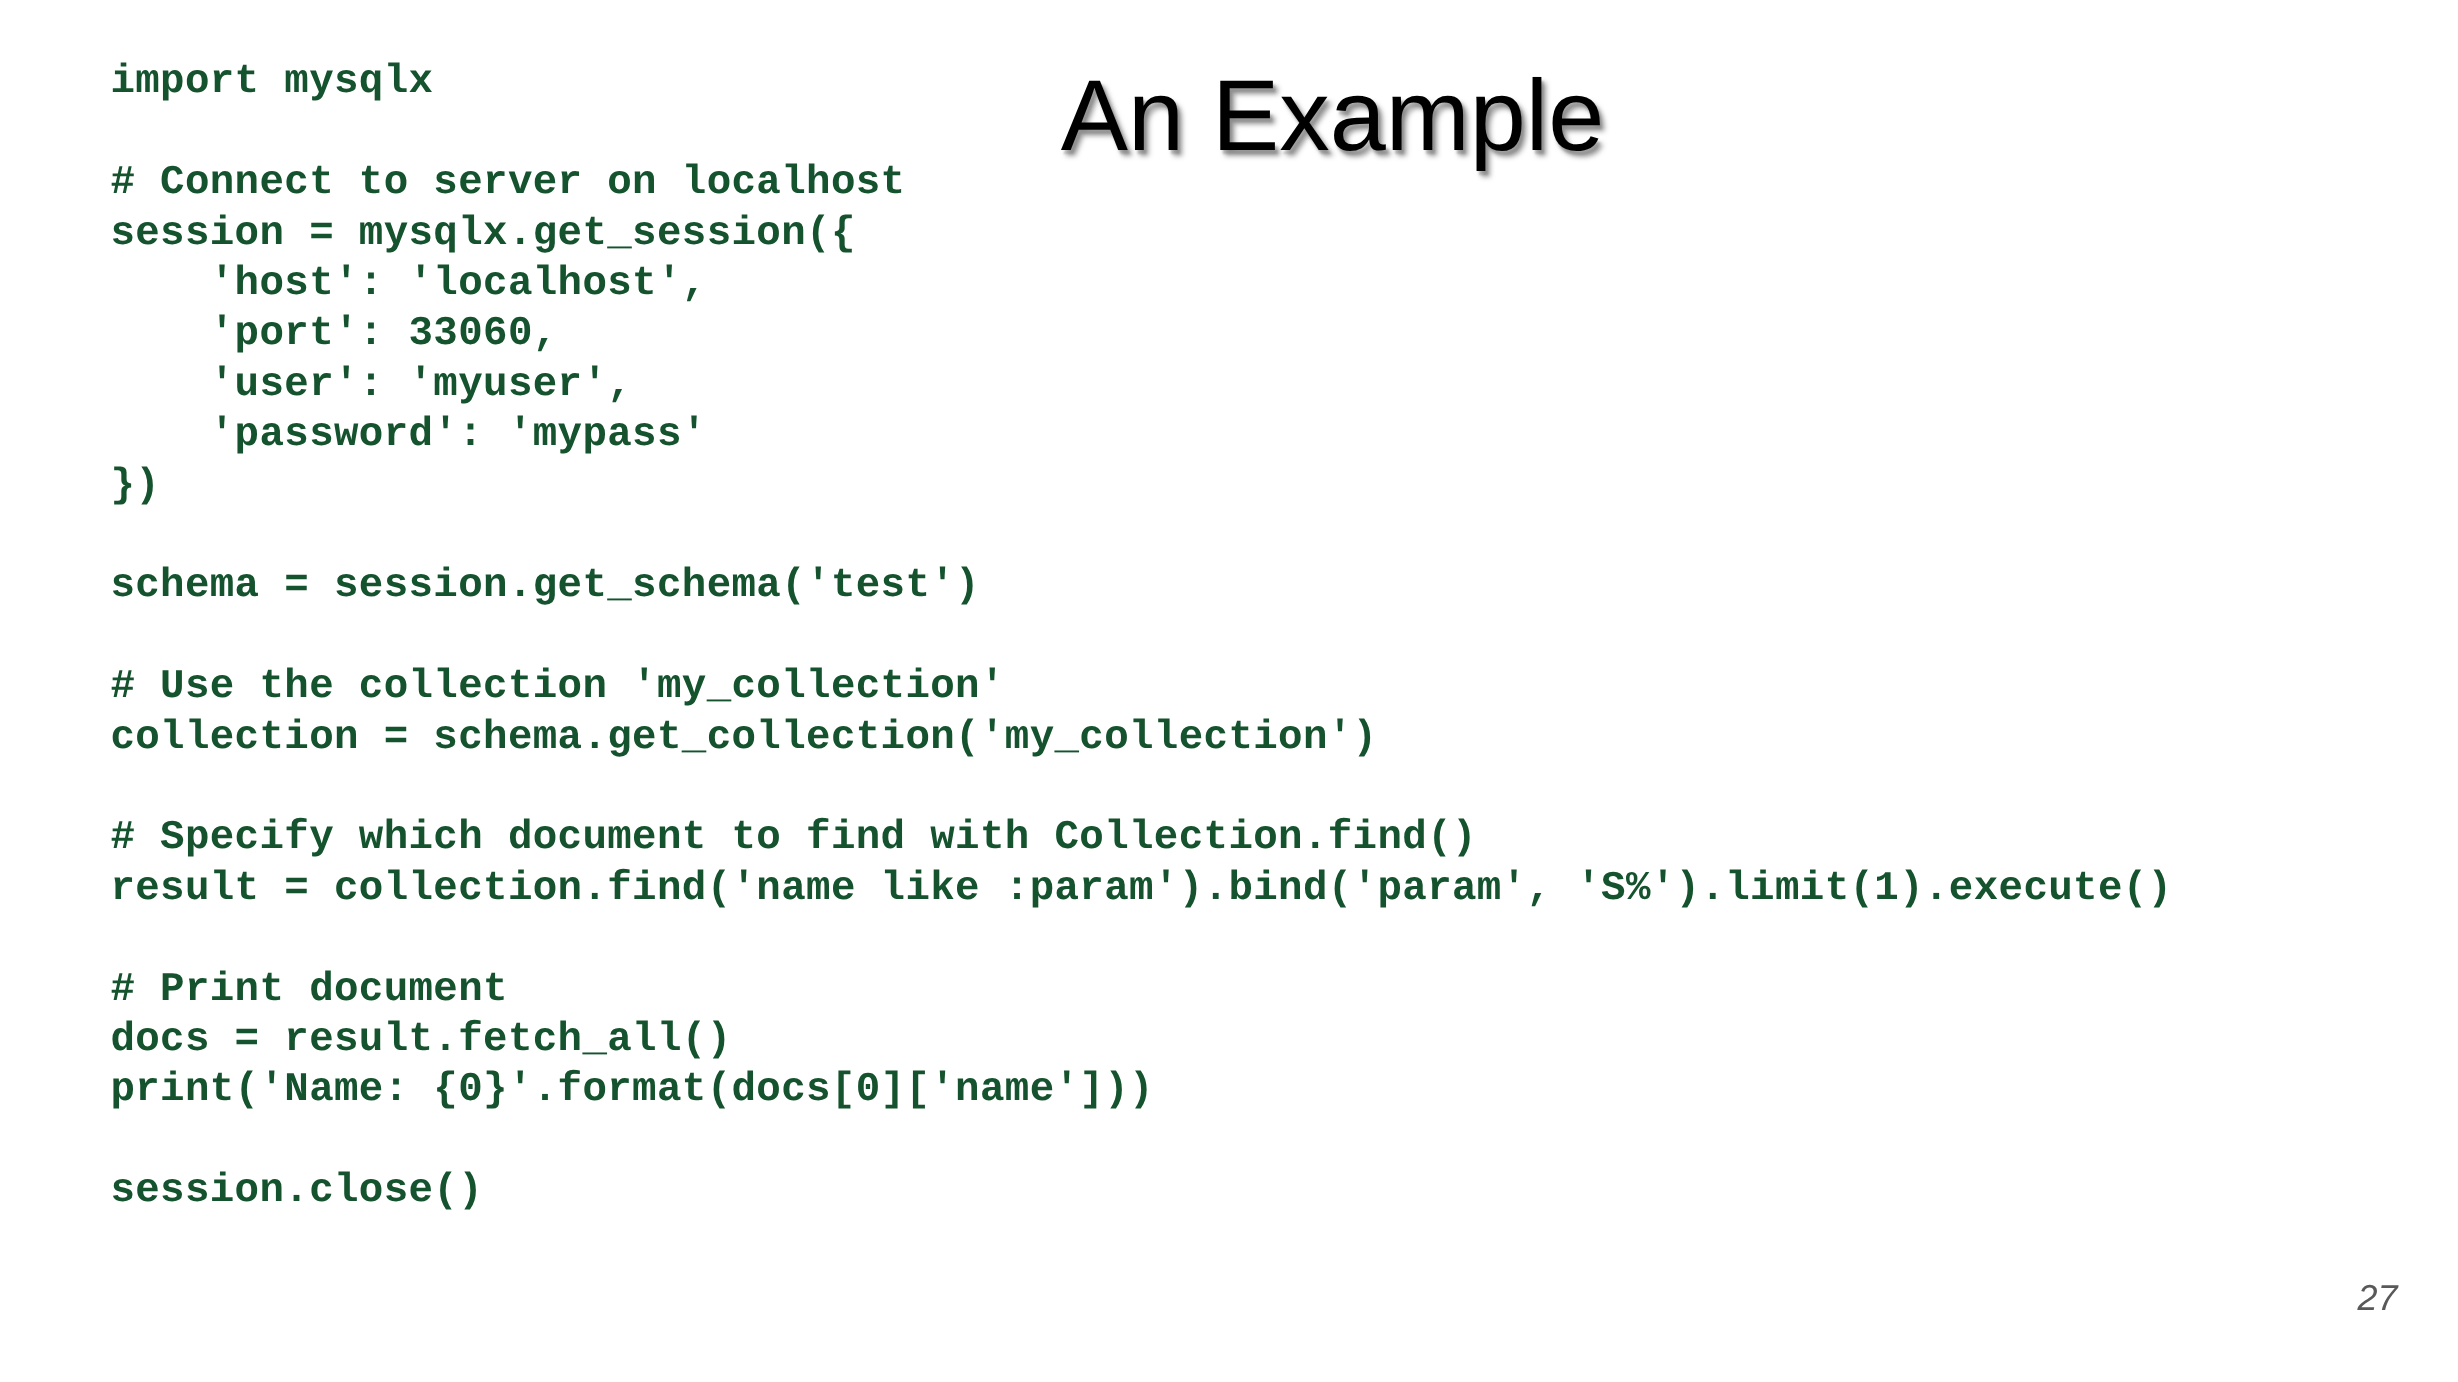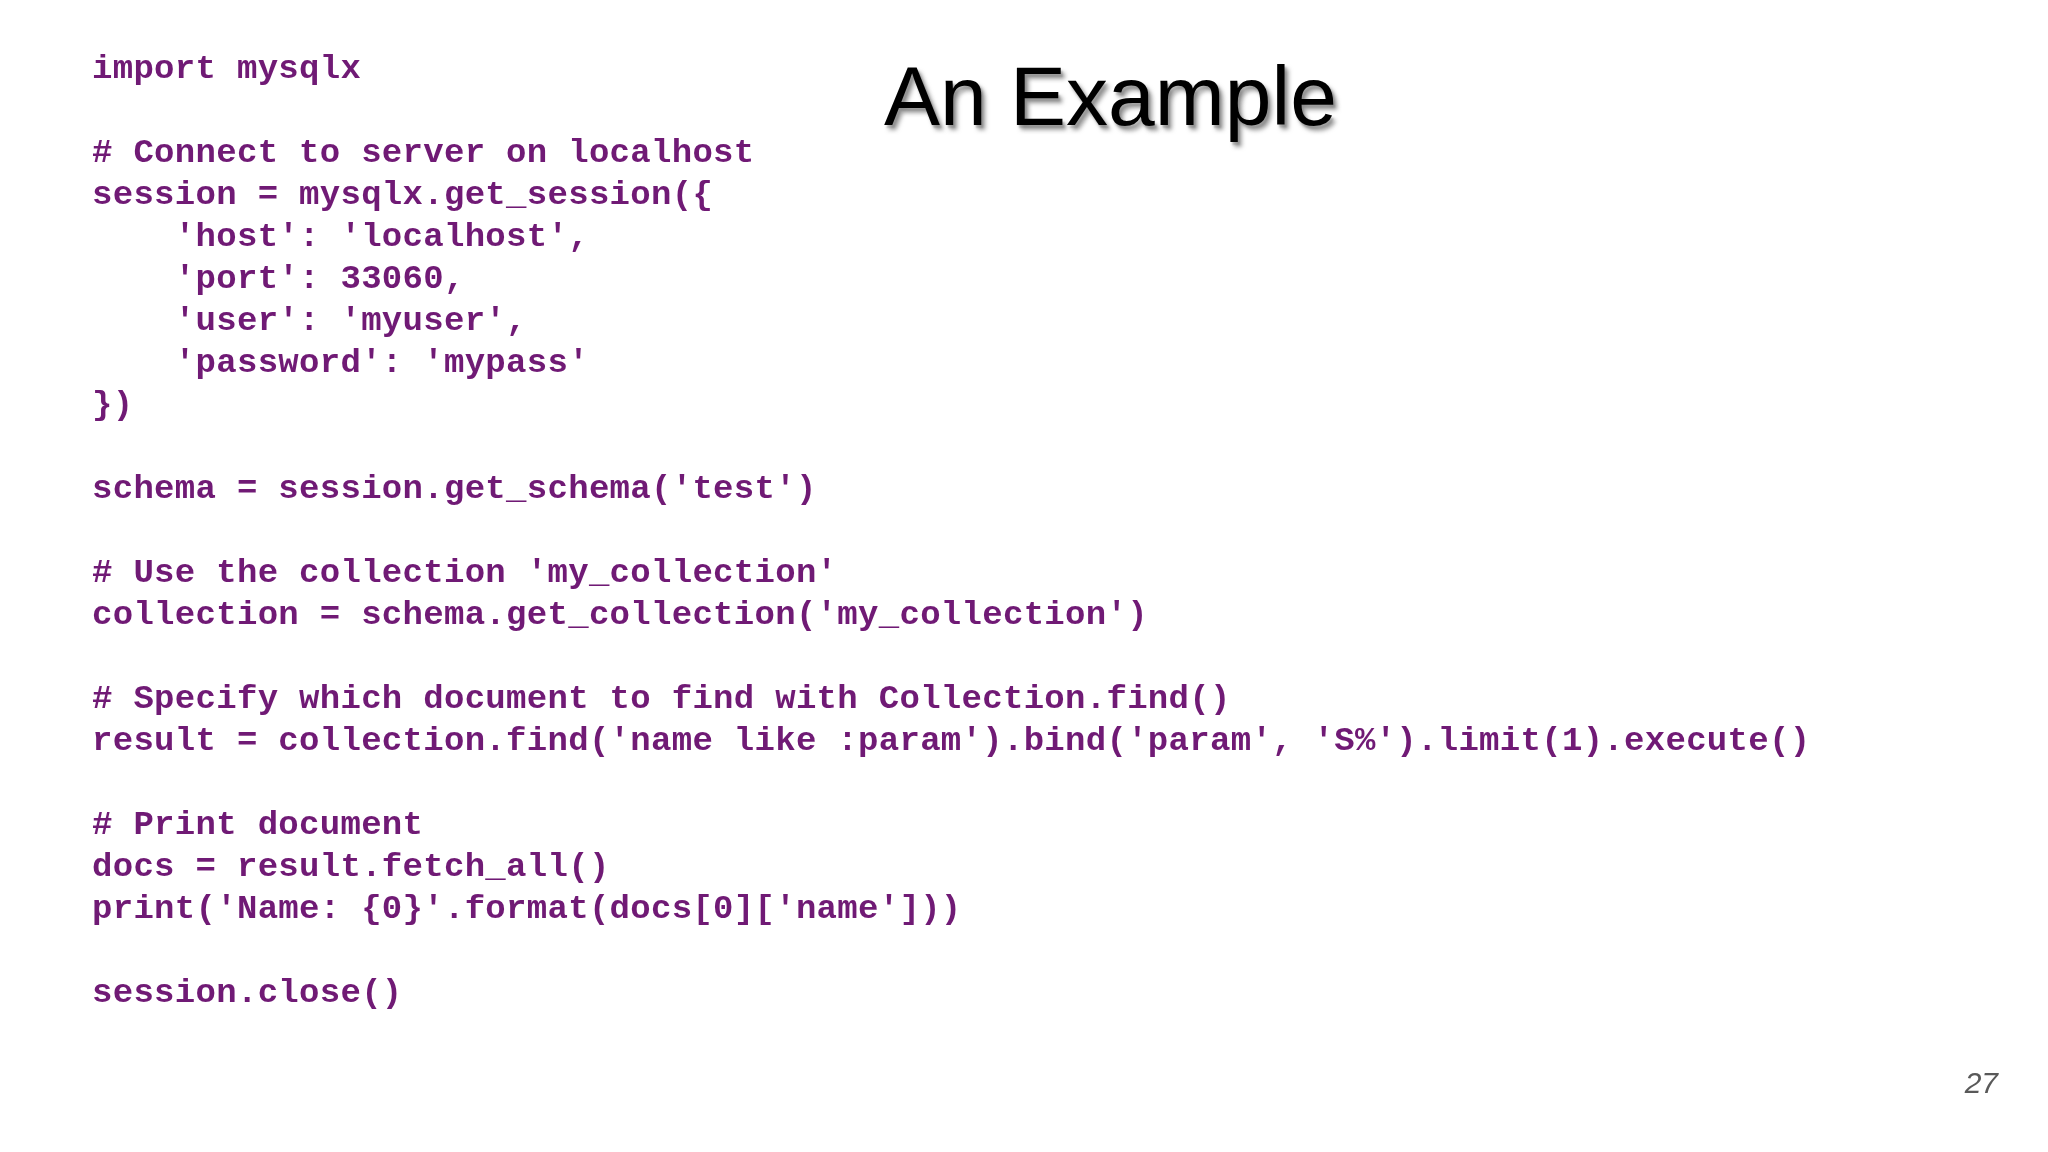--- a/index.html
+++ b/index.html
@@ -34,21 +34,21 @@
   .code-block {
     position: absolute;
     left: 92px;
     top: 48px;
     margin: 0;
     font-family: "Liberation Mono", "DejaVu Sans Mono", monospace;
     font-weight: 700;
     font-size: 34px;
     line-height: 42px;
     letter-spacing: 0.3px;
-    color: #701a75;
+    color: #14532d;
     white-space: pre;
   }
   .page-number {
     position: absolute;
     right: 50px;
     top: 1068px;
     font-family: "Liberation Sans", sans-serif;
     font-weight: 400;
     font-size: 30px;
     line-height: 1;

